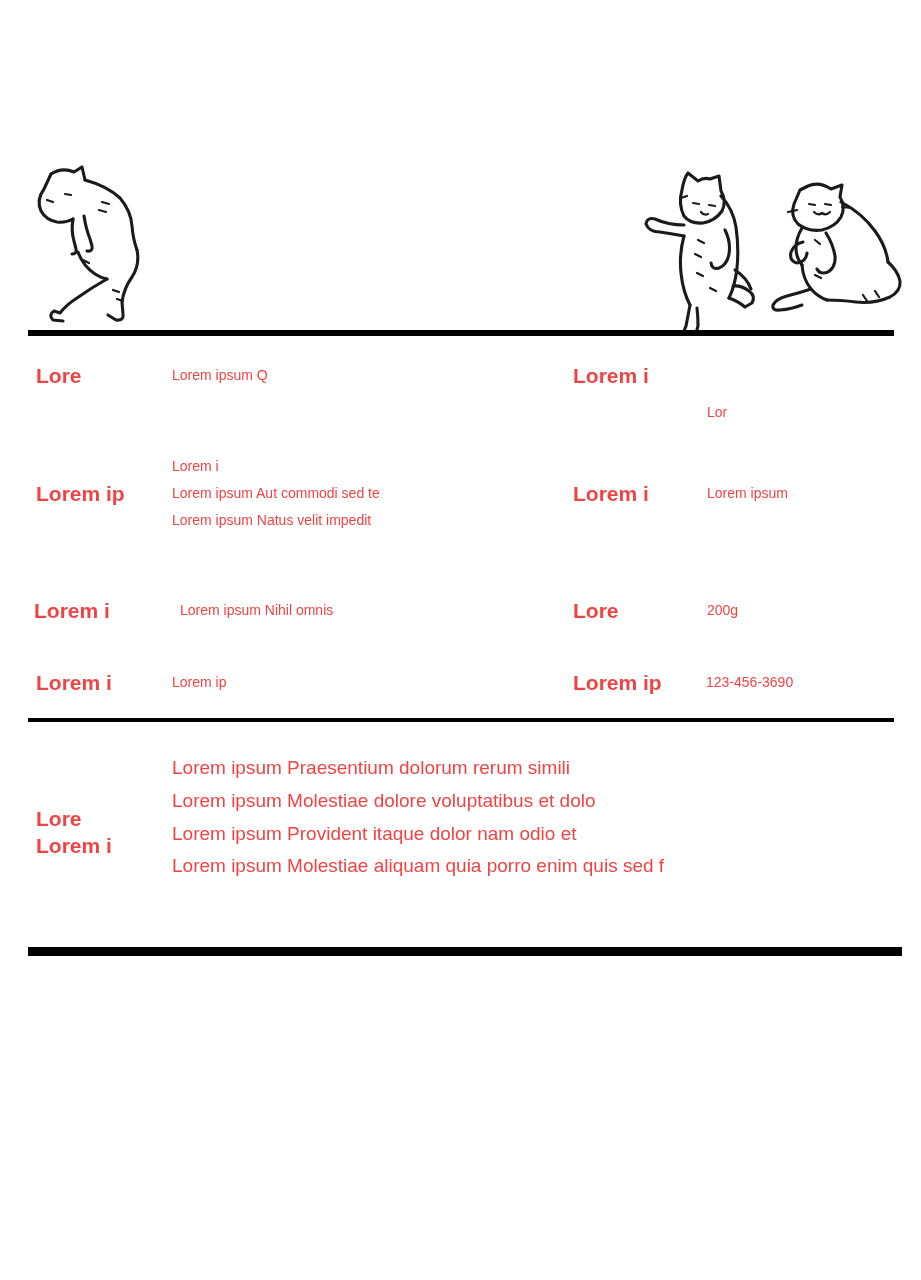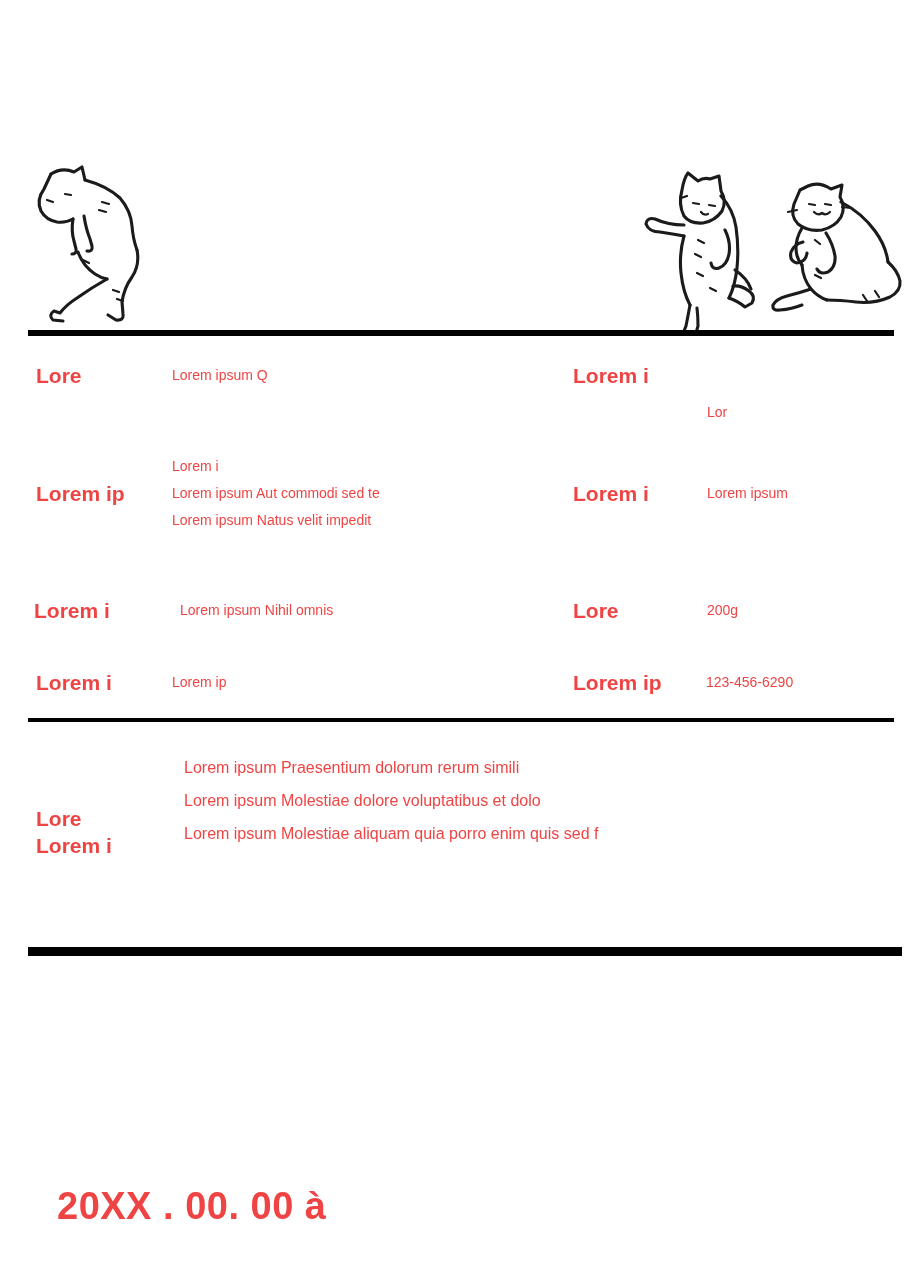--- a/index.html
+++ b/index.html
@@ -9,21 +9,21 @@
     background:#ffffff;
     font-family:"Liberation Sans","DejaVu Sans",sans-serif;
     color:#ef4444;
     overflow:hidden;
   }
   .abs{position:absolute;}
   .rule{position:absolute;background:#000;}
   .lbl{font-weight:700;font-size:21px;line-height:27px;white-space:nowrap;}
   .val{font-weight:400;font-size:14px;line-height:27px;white-space:nowrap;}
   .multiline div{white-space:nowrap;}
-  .notes-val div{font-size:16px;line-height:32.75px;white-space:nowrap;margin-left:12px;}
+  .notes-val div{font-size:19px;line-height:32.75px;white-space:nowrap;}
   .notes-lbl div{font-weight:700;font-size:21px;line-height:26.5px;white-space:nowrap;}
   .footer-date{
     font-weight:700;font-size:38px;letter-spacing:0.5px;white-space:nowrap;
   }
   .catsvg{position:absolute;}
   .ink{fill:none;stroke:#1b1b1b;stroke-width:3.1;stroke-linecap:round;stroke-linejoin:round;}
   .ink-thin{fill:none;stroke:#1b1b1b;stroke-width:2.2;stroke-linecap:round;stroke-linejoin:round;}
 </style>
 </head>
 <body>
@@ -92,27 +92,27 @@
   <div class="abs val" style="left:707px;top:480px;">Lorem ipsum</div>
 
   <div class="abs lbl" style="left:34px;top:597px;">Lorem i</div>
   <div class="abs val" style="left:172px;top:597px;margin-left:8px;">Lorem ipsum Nihil omnis</div>
   <div class="abs lbl" style="left:573px;top:597px;">Lore</div>
   <div class="abs val" style="left:707px;top:597px;">200g</div>
 
   <div class="abs lbl" style="left:36px;top:669px;">Lorem i</div>
   <div class="abs val" style="left:172px;top:669px;">Lorem ip</div>
   <div class="abs lbl" style="left:573px;top:669px;">Lorem ip</div>
-  <div class="abs val" style="left:706px;top:669px;">123-456-6290</div>
+  <div class="abs val" style="left:706px;top:669px;">123-456-3690</div>
 
   <div class="abs notes-lbl" style="left:36px;top:806px;">
     <div>Lore</div>
     <div>Lorem i</div>
   </div>
   <div class="abs notes-val" style="left:172px;top:752px;">
     <div>Lorem ipsum Praesentium dolorum rerum simili</div>
     <div>Lorem ipsum Molestiae dolore voluptatibus et dolo</div>
+    <div>Lorem ipsum Provident itaque dolor nam odio et</div>
     <div>Lorem ipsum Molestiae aliquam quia porro enim quis sed f</div>
   </div>
 
-  <div class="abs footer-date" style="left:57px;top:1185px;">20XX . 00. 00 à</div>
 
 </div>
 
 </body></html>

